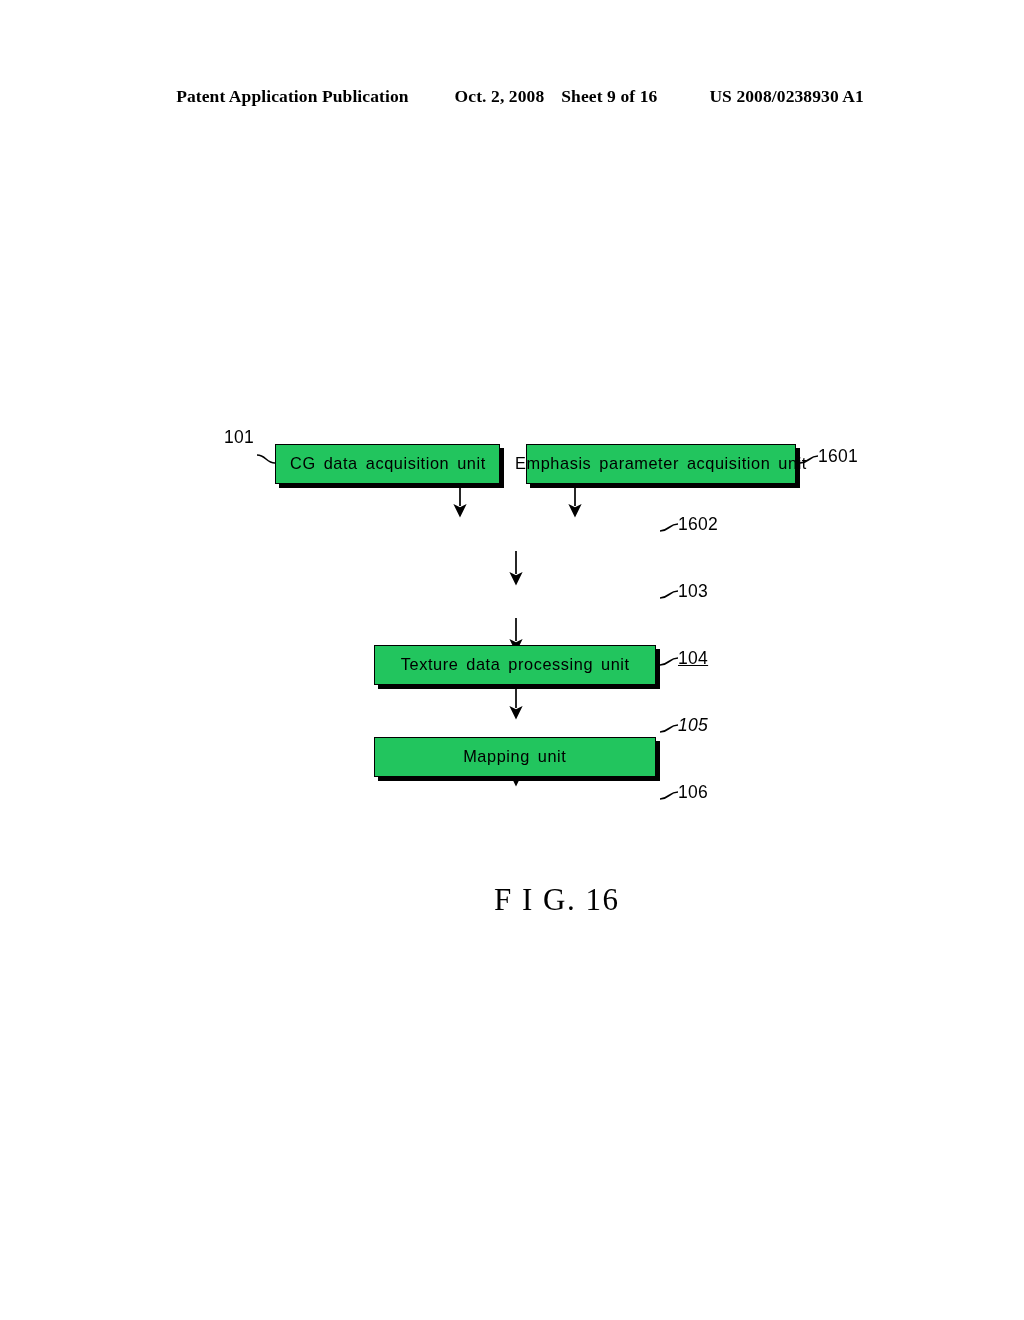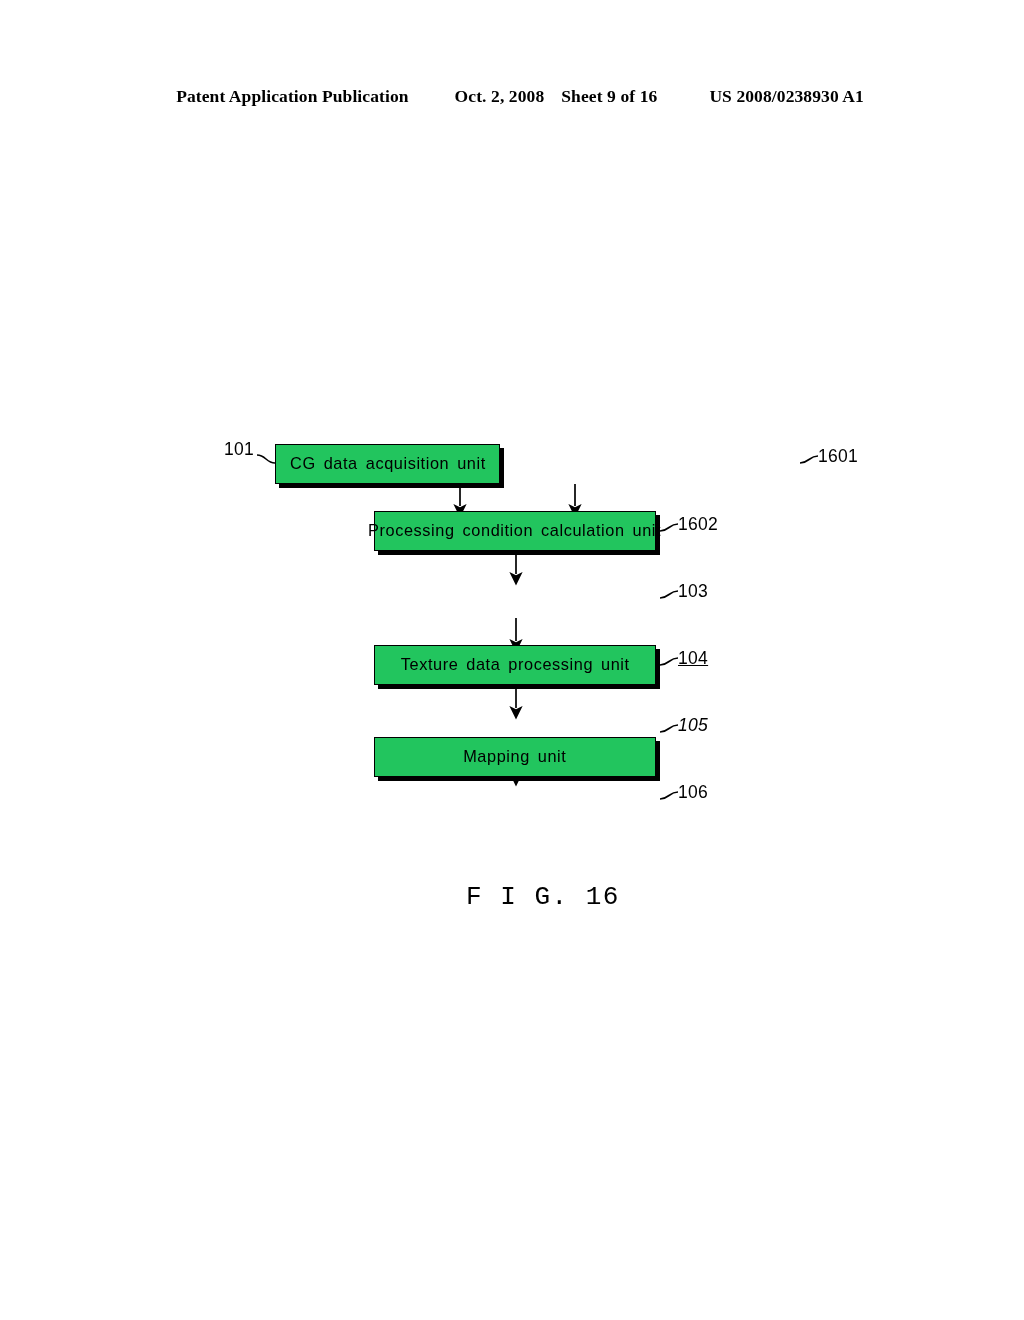--- a/index.html
+++ b/index.html
@@ -70,24 +70,25 @@
     position: absolute;
     font-family: "Liberation Sans", sans-serif;
     font-size: 17.5px;
     letter-spacing: 0.3px;
     white-space: nowrap;
   }
 
   
   .fig-caption {
     position: absolute;
-    font-family: Liberation Mono, monospace;
-    font-size: 26px;
+    font-family: Liberation Serif, serif;
+    font-size: 31px;
     letter-spacing: 1.5px;
     white-space: nowrap;
+    margin-left: 28px;
   }
 
   svg.overlay {
     position: absolute;
     left: 0;
     top: 0;
     width: 1024px;
     height: 1320px;
     pointer-events: none;
   }
@@ -128,27 +129,27 @@
     <path d="M660,531 C669,531 669,524 678,524" fill="none" stroke="#000000" stroke-width="1.6"></path>
     <path d="M660,598 C669,598 669,591 678,591" fill="none" stroke="#000000" stroke-width="1.6"></path>
     <path d="M660,665 C669,665 669,658 678,658" fill="none" stroke="#000000" stroke-width="1.6"></path>
     <path d="M660,732 C669,732 669,725 678,725" fill="none" stroke="#000000" stroke-width="1.6"></path>
     <path d="M660,799 C669,799 669,792 678,792" fill="none" stroke="#000000" stroke-width="1.6"></path>
   </svg>
 
   <div class="node" style="left:275px; top:444px; width:225px; height:40px;">
     <span class="node-label">CG data acquisition unit</span>
   </div>
-  <div class="ref" style="left:224px; top:439px;text-align:center;">101</div>
+  <div class="ref" style="left:224px; top:427px;text-align:center;">101</div>
 
+  <div class="node" style="left:526px; top:444px; width:270px; height:40px;">
+    <span class="node-label">Emphasis parameter acquisition unit</span>
+  </div>
   <div class="ref" style="left:818px; top:446px;">1601</div>
 
-  <div class="node" style="left:374px; top:511px; width:282px; height:40px;">
-    <span class="node-label">Processing condition calculation unit</span>
-  </div>
   <div class="ref" style="left:678px; top:514px;">1602</div>
 
   <div class="ref" style="left:678px; top:581px;">103</div>
 
   <div class="node" style="left:374px; top:645px; width:282px; height:40px;justify-content:center;">
     <span class="node-label">Texture data processing unit</span>
   </div>
   <div class="ref" style="left:678px; top:648px;text-decoration:underline;">104</div>
 
   <div class="node" style="left:374px; top:737px; width:282px; height:40px;">

